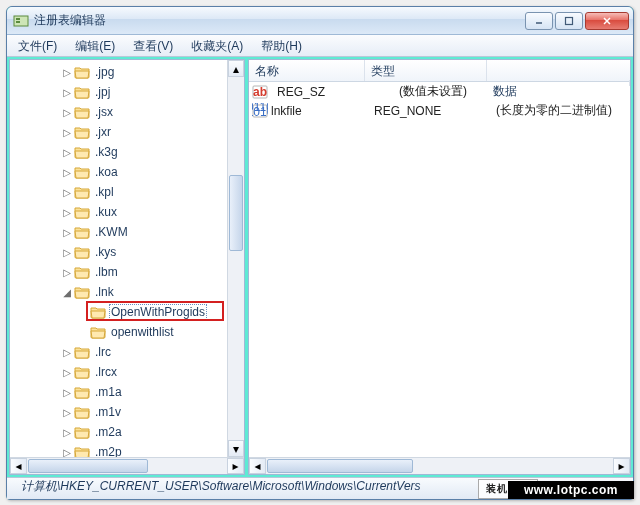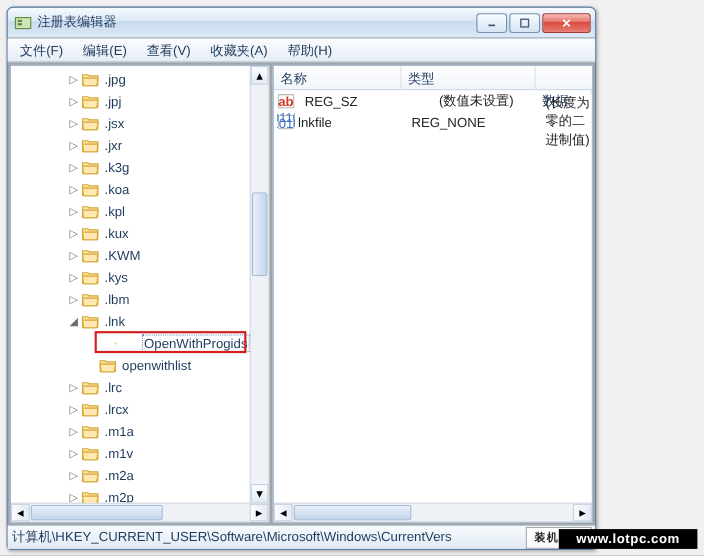--- a/index.html
+++ b/index.html
@@ -1,17 +1,17 @@
 <!DOCTYPE html>
 <html><head>
 <meta charset="utf-8">
 <style>
   * { box-sizing: border-box; margin: 0; padding: 0; font-family: "Microsoft YaHei", "SimSun", Tahoma, sans-serif; font-size: 12px; }
   body { background: #f0f0f0; width: 640px; height: 505px; overflow: hidden; }
-  .window { position: absolute; left: 6px; top: 6px; width: 536px; height: 494px; background: #a3a3a3; border: 1px solid #5a7fa8; border-radius: 6px 6px 4px 4px; box-shadow: 1px 1px 3px rgba(0,0,0,0.25); display: flex; flex-direction: column; }
+  .window { position: absolute; left: 6px; top: 6px; width: 628px; height: 494px; background: #5eead4; border: 1px solid #5a7fa8; border-radius: 6px 6px 4px 4px; box-shadow: 1px 1px 3px rgba(0,0,0,0.25); display: flex; flex-direction: column; }
   .titlebar { height: 28px; background: linear-gradient(to bottom, #f6fafe 0%, #dce8f6 45%, #c9dbef 46%, #dce9f7 100%); border-bottom: 1px solid #9fb9d6; border-radius: 5px 5px 0 0; display: flex; align-items: center; padding: 0 4px 0 6px; }
   .titlebar .app-icon { width: 16px; height: 16px; margin-right: 5px; }
   .titlebar .title { flex: 1; color: #1e395b; font-size: 12px; }
   .win-controls { display: flex; gap: 2px; }
   .win-btn { width: 28px; height: 18px; border: 1px solid #7993b0; border-radius: 3px; background: linear-gradient(to bottom,#f8fbff,#d6e4f4); display:flex; align-items:center; justify-content:center; }
   .win-btn.close { width: 44px; background: linear-gradient(to bottom,#f6bcb7,#e77167 45%,#d94c3f 46%,#e77c72); border-color:#a63a31; color:#fff; }
   .win-btn svg { stroke:#415a77; }
   .win-btn.close svg { stroke:#fff; }
   .menubar { height: 22px; background: linear-gradient(to bottom,#fbfcfe,#e6edf7); border-bottom: 1px solid #b8c7d9; display:flex; align-items:stretch; padding: 0 2px; }
   .menu-item { padding: 3px 9px; color:#1e395b; cursor:default;text-align:center; }
@@ -41,21 +41,21 @@
   .list-row .cell-data { flex:1; padding-left:6px; }
   .vscroll { width:17px; background:#eef1f6; border-left:1px solid #d0d8e2; display:flex; flex-direction:column; }
   .vscroll .arrow { height:17px; display:flex; align-items:center; justify-content:center; background:linear-gradient(to bottom,#fafcff,#e4ebf5); border:1px solid #c8d2df; margin:0; }
   .vscroll .track { flex:1; position:relative; }
   .vscroll .thumb { position:absolute; left:1px; right:1px; background:linear-gradient(to right,#e9f0fa,#c5d5ea); border:1px solid #9fb9d6; border-radius:2px; }
   .hscroll { height:17px; background:#eef1f6; border-top:1px solid #d0d8e2; display:flex; }
   .hscroll .arrow { width:17px; display:flex; align-items:center; justify-content:center; background:linear-gradient(to right,#fafcff,#e4ebf5); border:1px solid #c8d2df; }
   .hscroll .track { flex:1; position:relative; }
   .hscroll .thumb { position:absolute; top:1px; bottom:1px; background:linear-gradient(to bottom,#e9f0fa,#c5d5ea); border:1px solid #9fb9d6; border-radius:2px; }
   .body-row { flex:1; display:flex; min-height:0; }
-  .statusbar { height:22px; background:linear-gradient(to bottom,#f8fbfe,#e1e9f4); border-top:1px solid #b8c7d9; display:flex; align-items:center; padding:0 4px; color:#1e395b; overflow:hidden; white-space:nowrap; }
+  .statusbar { height:22px; background:linear-gradient(to bottom,#f8fbfe,#e1e9f4); border-top:1px solid #b8c7d9; display:flex; align-items:flex-start; padding:0 14px; color:#1e395b; overflow:hidden; white-space:nowrap;font-style:italic; }
   .watermark1 { position:absolute; right:102px; bottom:6px; background:rgba(255,255,255,0.85); border:1px solid #aaa; padding:2px 7px; font-size:10px; color:#222; font-weight:600; letter-spacing:1px; }
   .watermark2 { position:absolute; right:6px; bottom:6px; background:#000; color:#fff; padding:2px 16px; font-size:12px; font-weight:bold; letter-spacing:0.5px; }
 </style>
 </head>
 <body>
 
 <div class="window">
   <div class="titlebar">
     <svg class="app-icon" viewBox="0 0 16 16">
         <rect x="1" y="3" width="14" height="10" fill="#cde5b6" stroke="#5a8a3e"></rect>
@@ -185,21 +185,21 @@
                 <span class="tree-label">.lbm</span>
               </div>
               <div class="tree-row" style="padding-left: 48px;">
                 <span class="expander">◢</span>
                 <svg class="folder-icon" viewBox="0 0 16 14">
                   <path d="M1 3h5l1 1h8v8a1 1 0 0 1-1 1H2a1 1 0 0 1-1-1z" fill="#fbe29a" stroke="#d6a738"></path>
                   <path d="M1 6h14l-1 7H2z" fill="#ffe9b0" stroke="#d6a738"></path>
                 </svg>
                 <span class="tree-label">.lnk</span>
               </div>
-              <div class="tree-row selected" style="padding-left: 64px; gap: 20px;">
+              <div class="tree-row selected" style="padding-left: 64px;">
                 <span class="expander hidden">▷</span>
                 <svg class="folder-icon" viewBox="0 0 16 14">
                   <path d="M1 3h5l1 1h8v8a1 1 0 0 1-1 1H2a1 1 0 0 1-1-1z" fill="#fbe29a" stroke="#d6a738"></path>
                   <path d="M1 6h14l-1 7H2z" fill="#ffe9b0" stroke="#d6a738"></path>
                 </svg>
                 <span class="tree-label">OpenWithProgids</span>
               </div>
               <div class="tree-row" style="padding-left: 64px;">
                 <span class="expander hidden">▷</span>
                 <svg class="folder-icon" viewBox="0 0 16 14">

